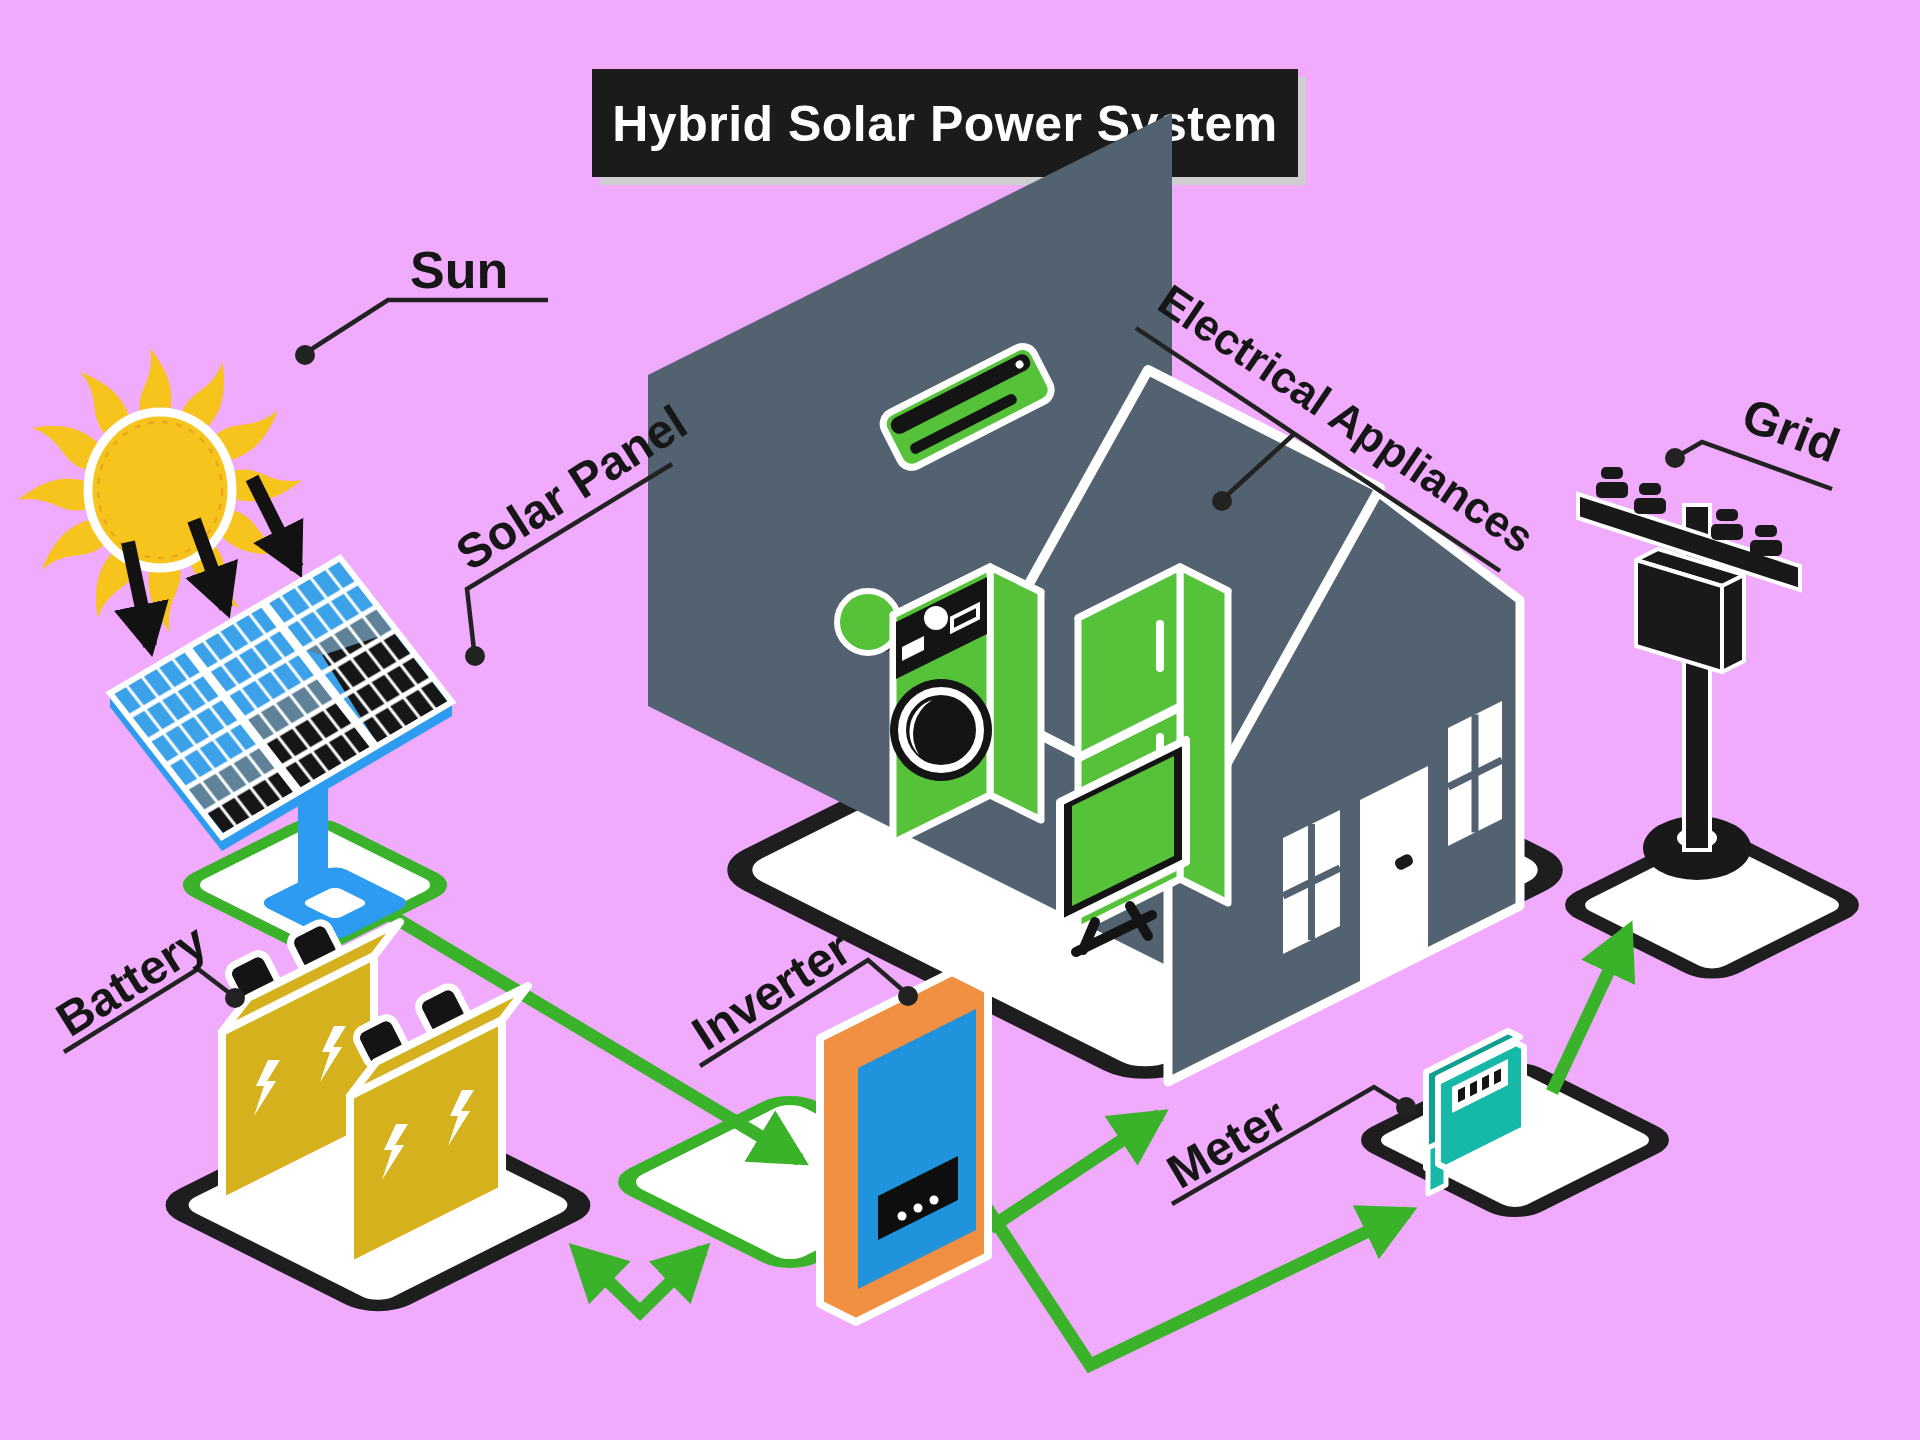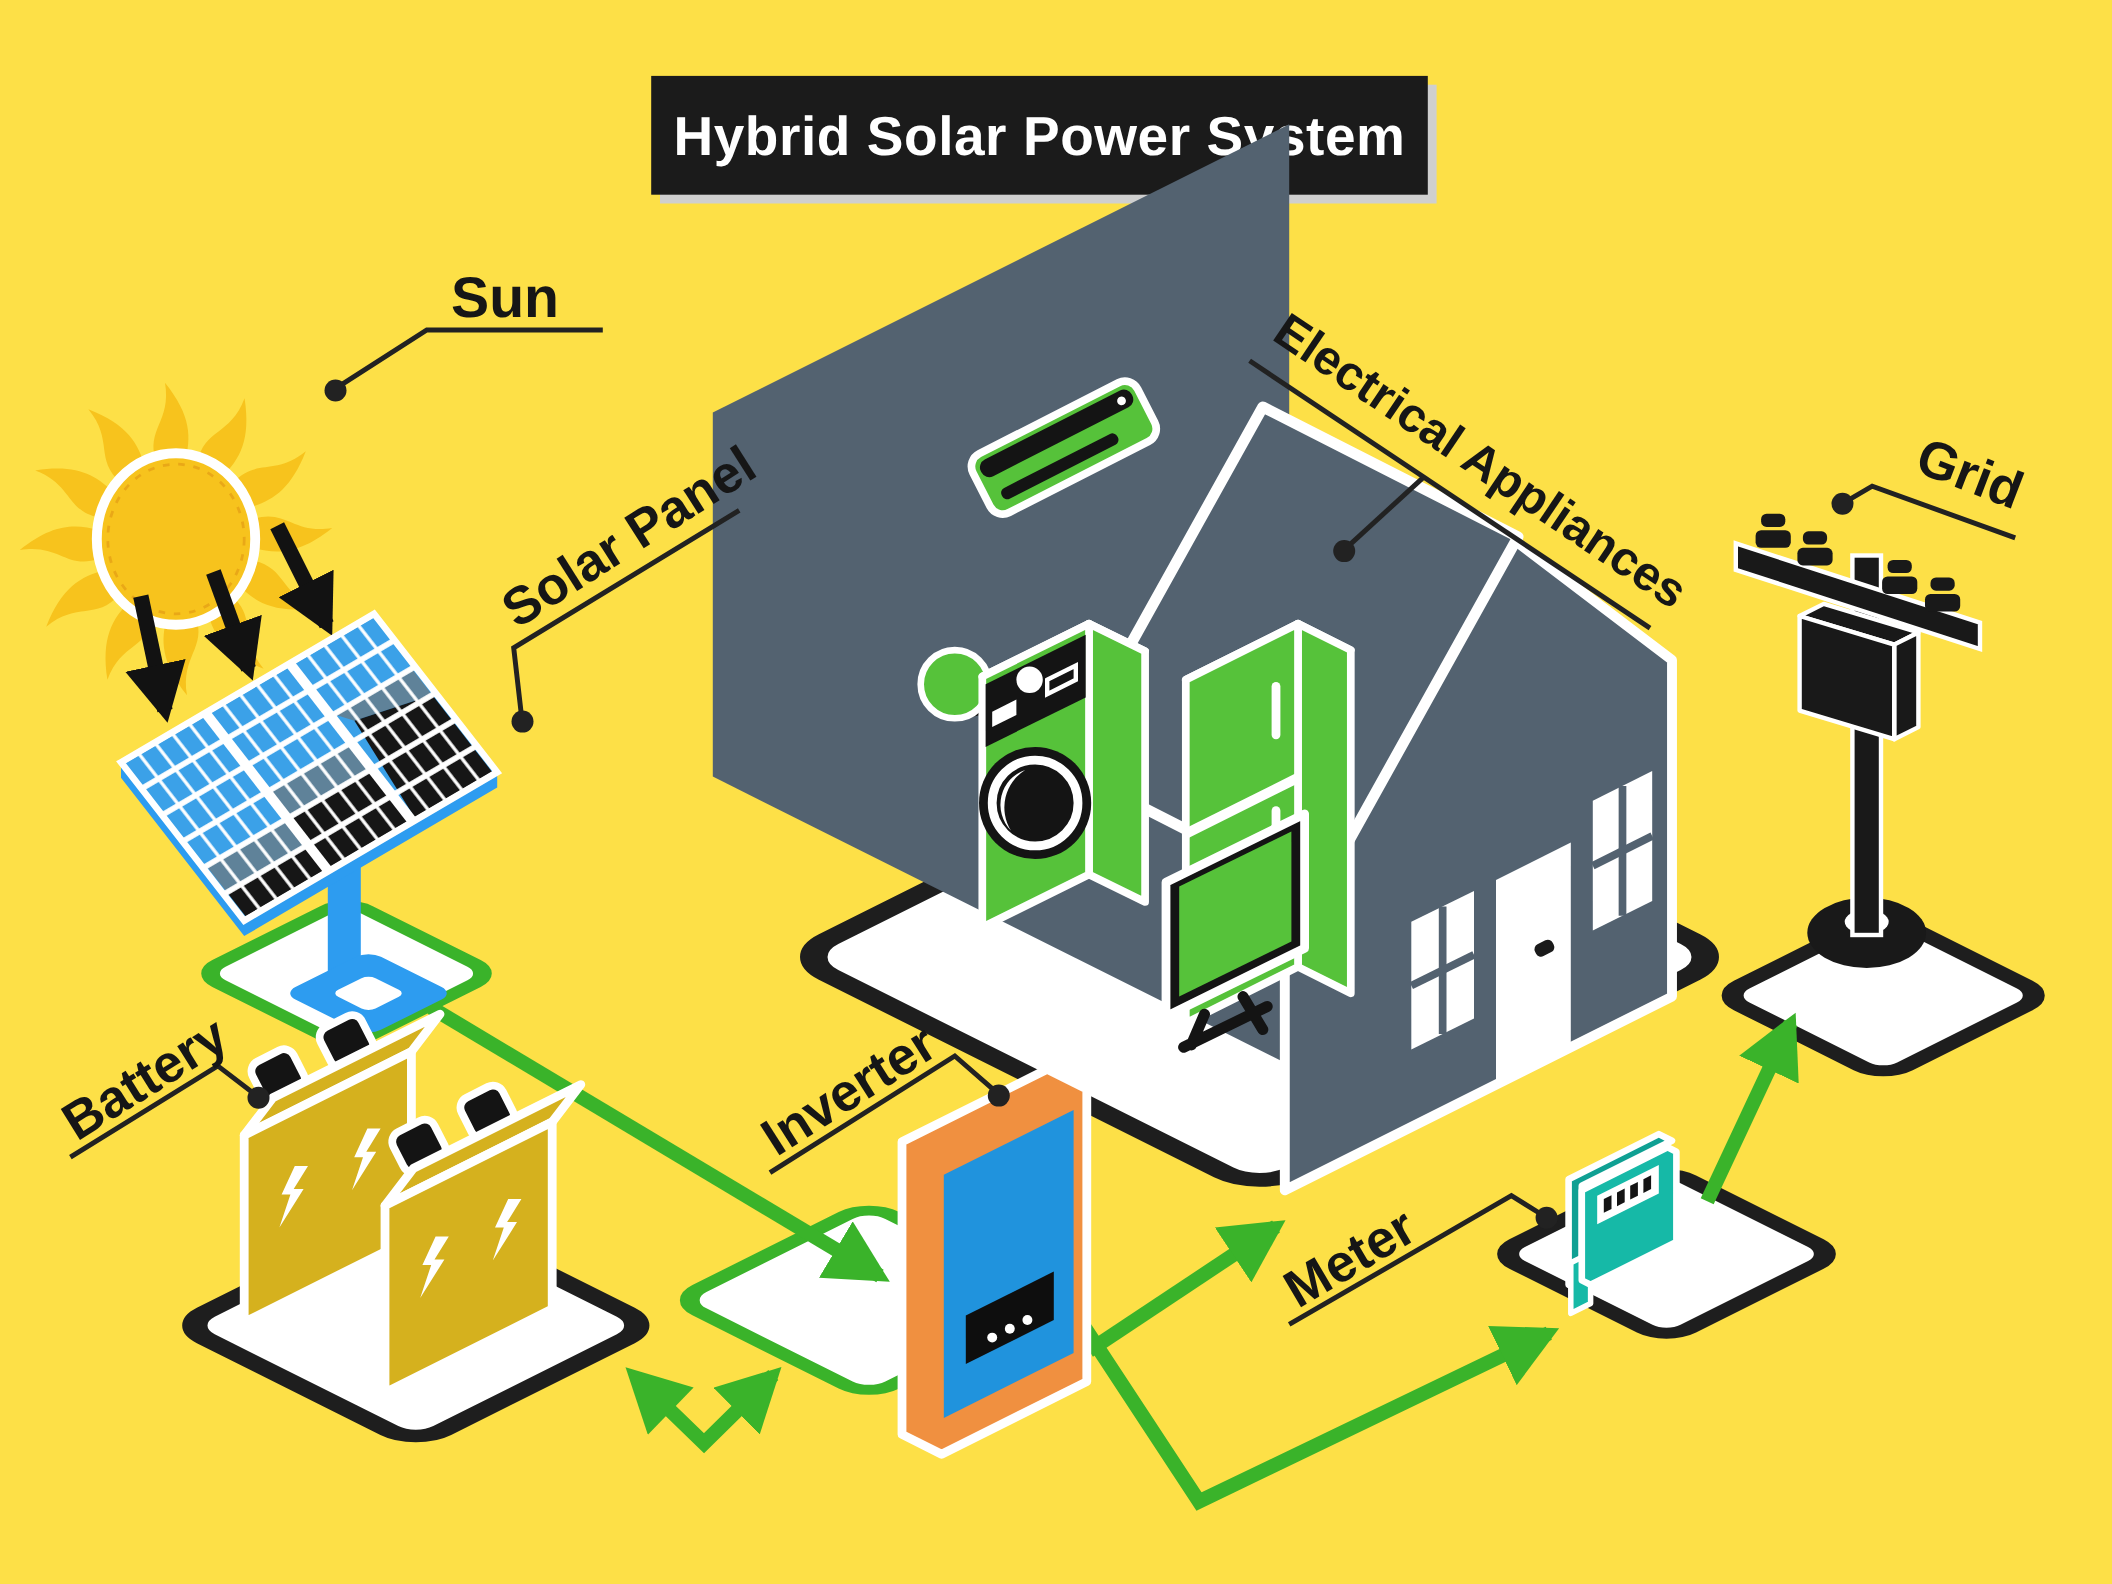--- a/index.html
+++ b/index.html
@@ -1,16 +1,16 @@
 <!DOCTYPE html>
 <html><head>
 <meta charset="utf-8">
 <style>
   html,body{margin:0;padding:0;background:#ffffff;}
-  .canvas{position:relative;width:1920px;height:1440px;background:#fde047;overflow:hidden;
+  .canvas{position:relative;width:1920px;height:1440px;background:#f0abfc;overflow:hidden;
           font-family:"Liberation Sans",sans-serif;}
   svg{position:absolute;left:0;top:0;}
   .ttl{font:700 50px "Liberation Sans",sans-serif;fill:#ffffff;letter-spacing:.5px;}
   .lbl{font:700 48px "Liberation Sans",sans-serif;fill:#161616;}
   .lbl-sm{font:700 44px "Liberation Sans",sans-serif;fill:#161616;}
   .lbl-big{font:700 52px "Liberation Sans",sans-serif;fill:#161616;}
   .leader{stroke:#222222;stroke-width:4.5;fill:none;}
   .dot{fill:#222222;}
   .garrow{stroke:#3AB32A;stroke-width:13;fill:none;}
   .sarrow{stroke:#121212;stroke-width:14;fill:none;}

